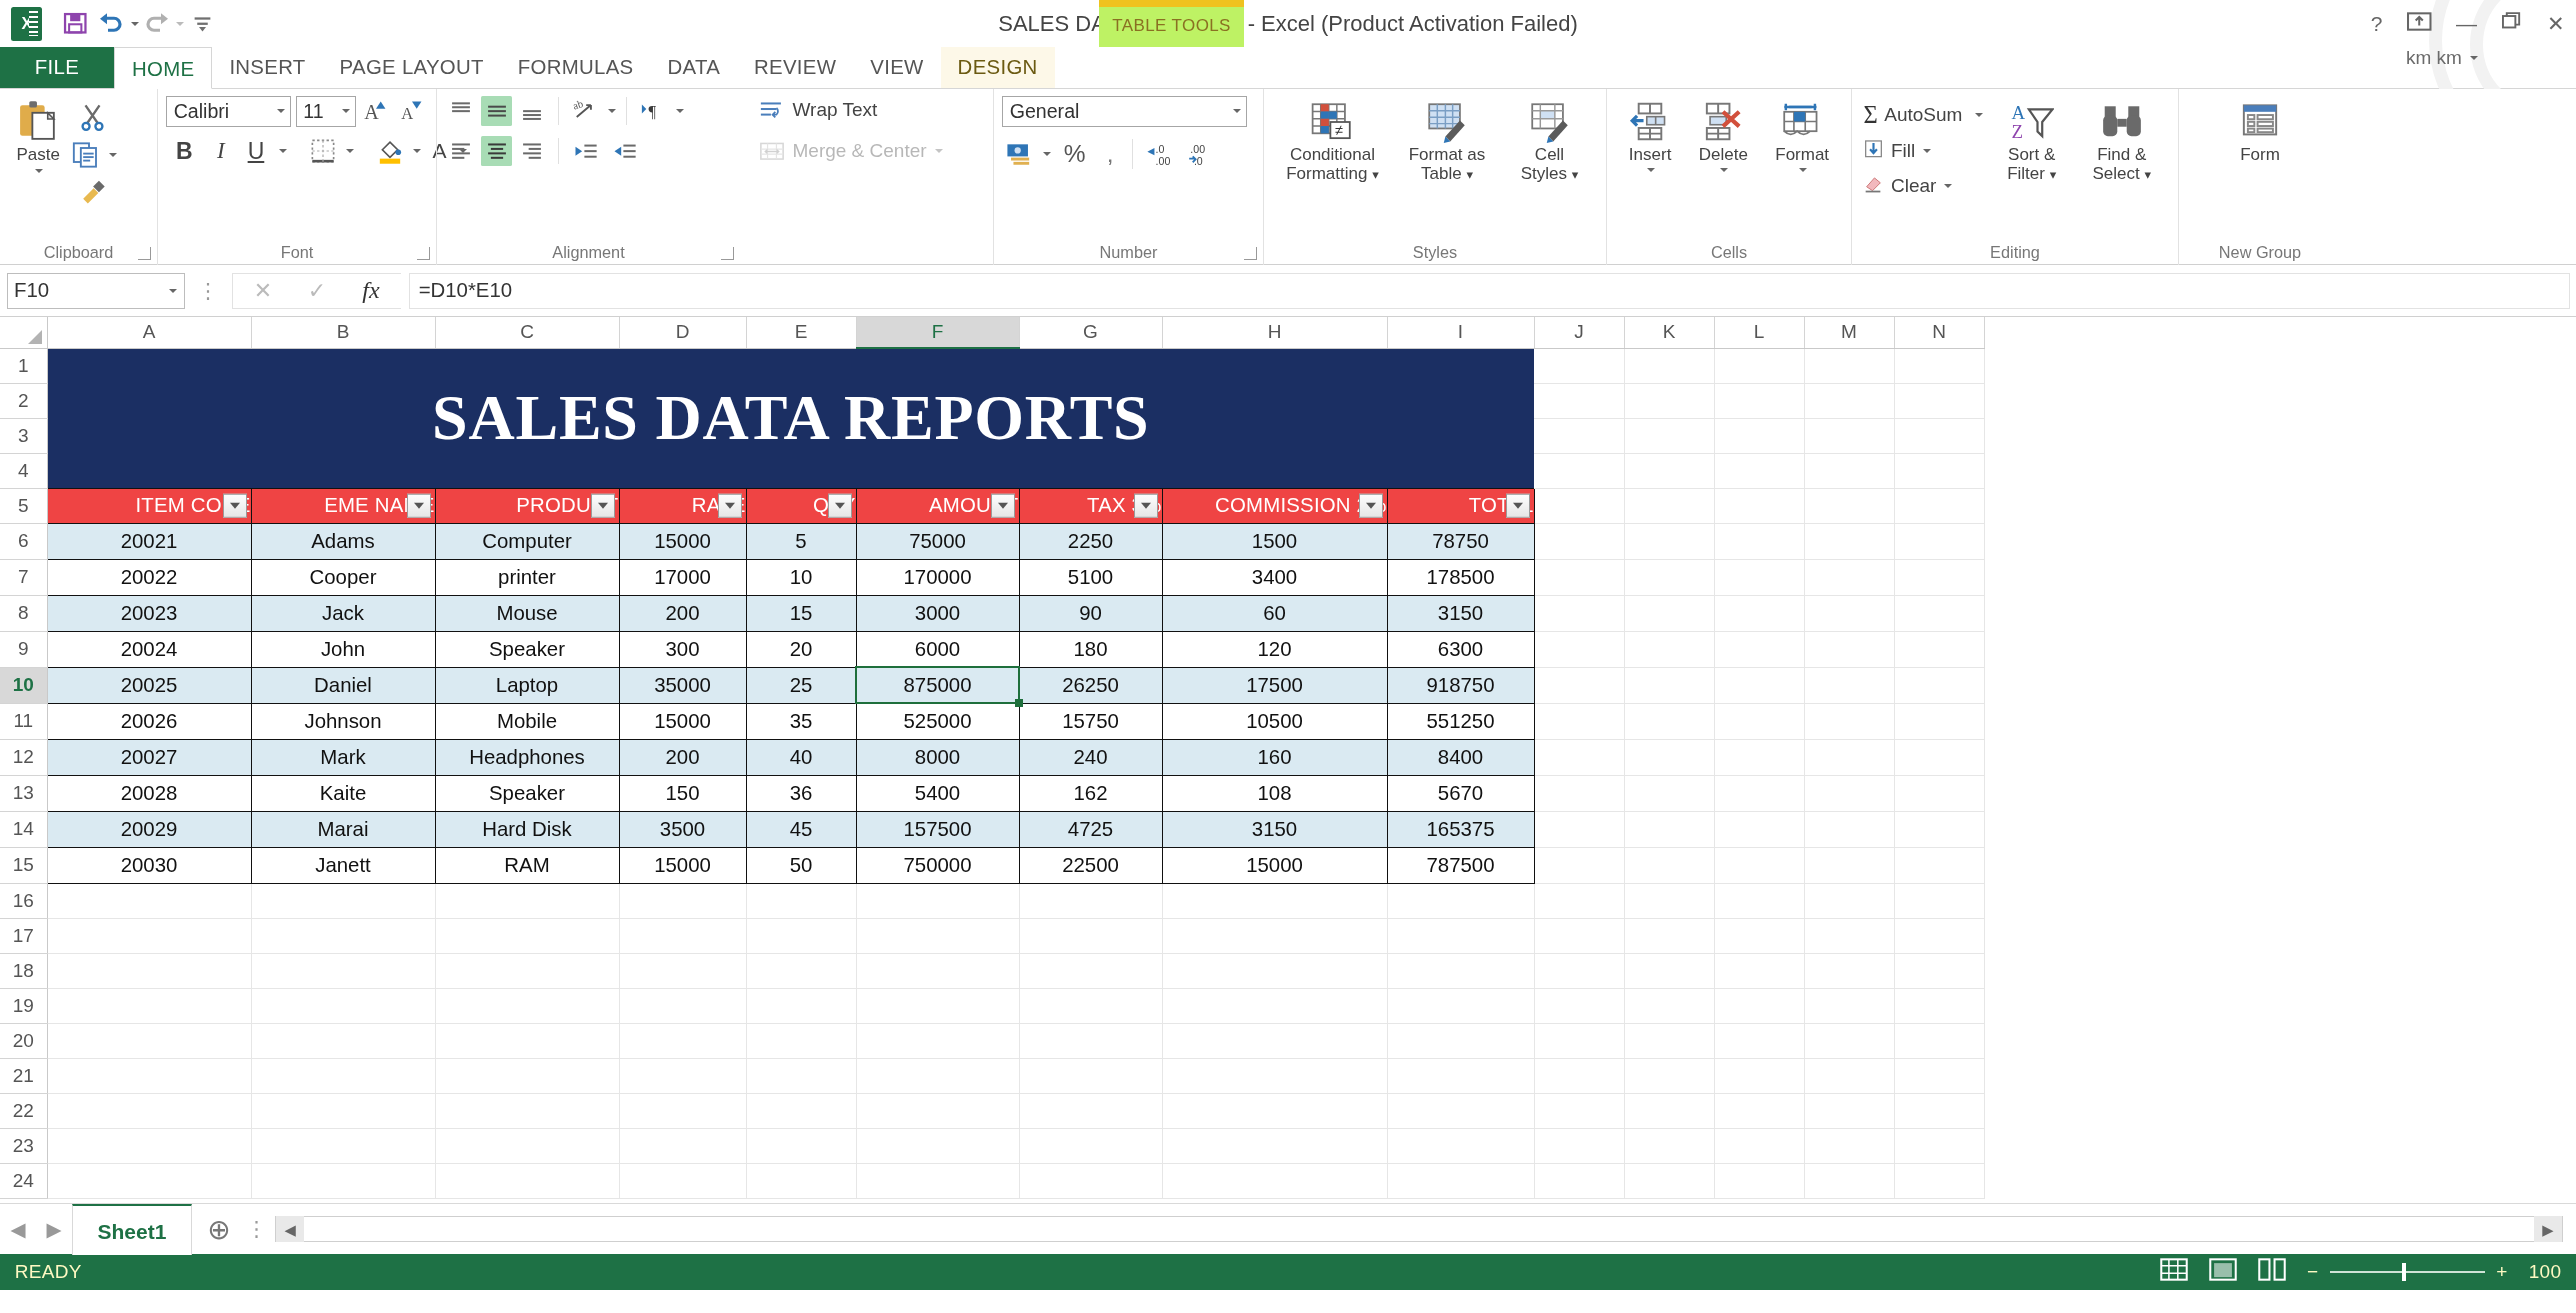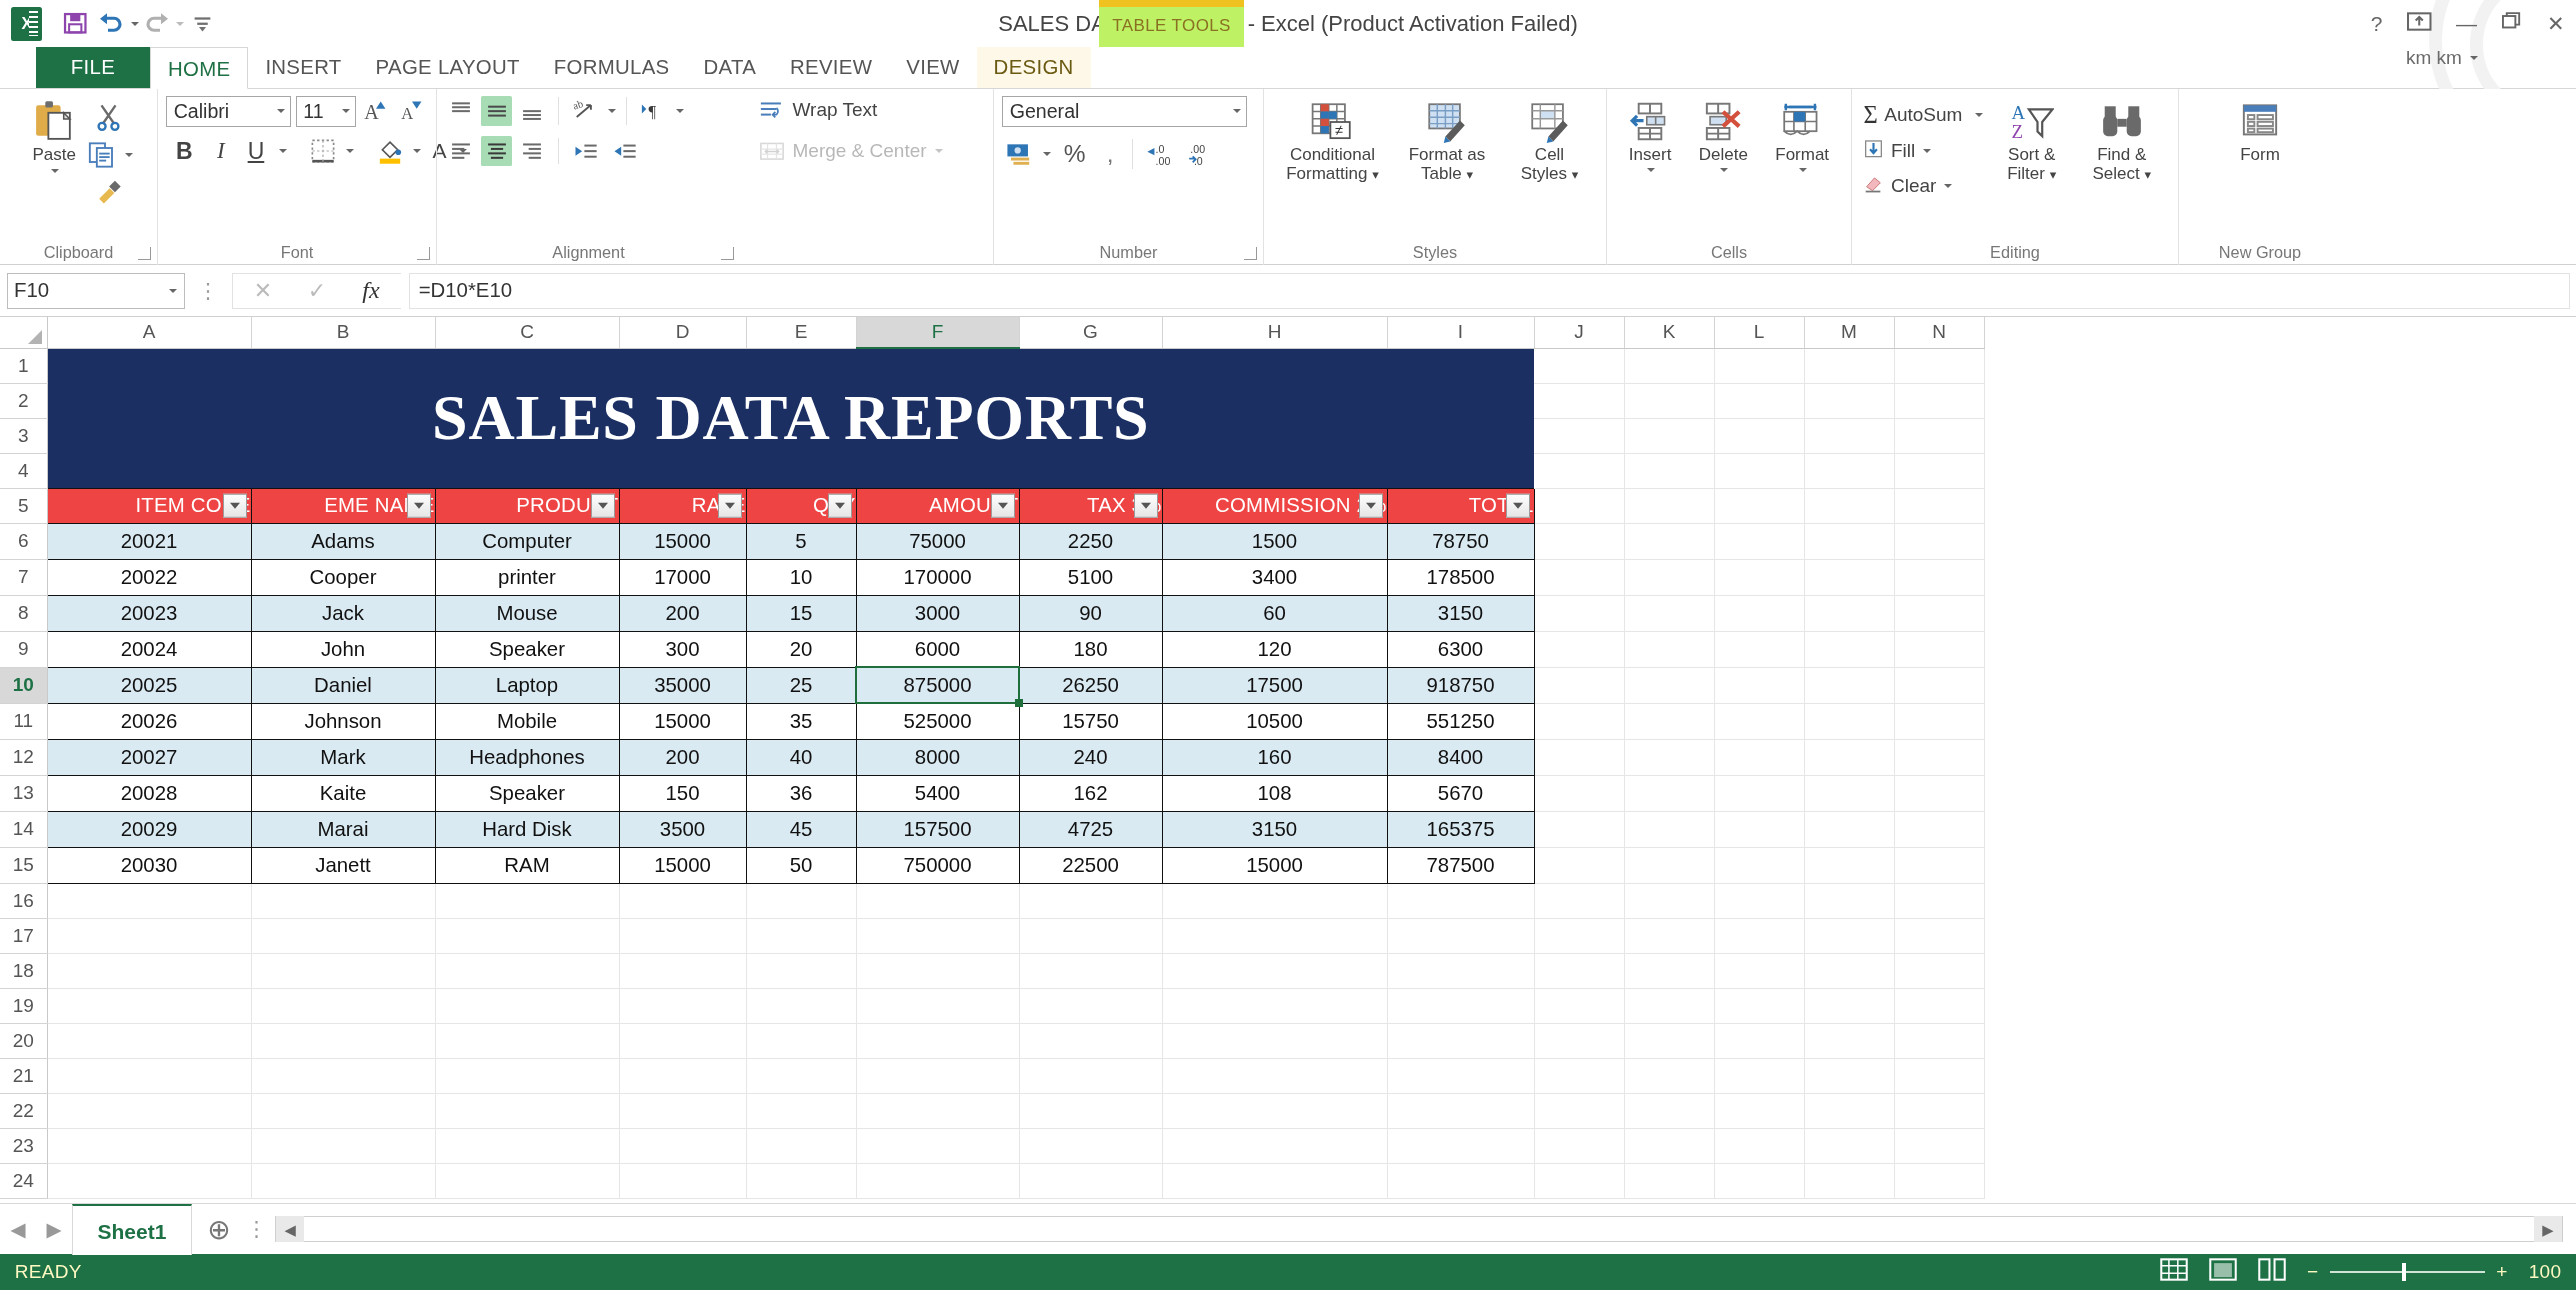--- a/index.html
+++ b/index.html
@@ -40,21 +40,21 @@
   .win-ctrls span { color:#666; font-size:21px; cursor:default;}
   .km-label{ position:absolute; right:98px; top:47px; font-size:19px;color:#6b6b6b; display:flex;align-items:center;gap:6.5px;}
 
   
   .wm-swirl{position:absolute;right:0;top:0;width:343px;height:147px;overflow:hidden;pointer-events:none;}
   .wm-swirl i{position:absolute;border:13px solid #f2f2f2;border-radius:50%;}
 
   
   .tabs { height:42px; display:flex; align-items:flex-end; background:#fff; border-bottom:0.8px solid #d6d6d6;}
   .tab { padding:0 17px; height:42px; line-height:42px; font-size:20.4px; color:#555; letter-spacing:0.3px;}
-  .tab.file { background:#1e7145; color:#fff; width:114px; text-align:center; padding:0;margin-left:36px;}
+  .tab.file { background:#1e7145; color:#fff; width:114px; text-align:center; padding:0;}
   .tab.active { color:#1e7145; background:#fff; border:0.8px solid #d6d6d6; border-bottom:0.8px solid #fff; position:relative; top:0.8px; }
   .tab.design { background:#fdf8e8; color:#6b5a12; }
 
   
   .ribbon { height:176px; background:#fff; border-bottom:0.8px solid #d0d0d0; display:flex; position:relative;}
   .grp { position:relative; height:176px; padding:6.5px 8.2px 0 8.2px; display:flex; flex-direction:column;}
   .grp + .grp { border-left:0.8px solid #e2e2e2; }
   .grp-label { position:absolute; bottom:3.3px; left:0; right:0; text-align:center; font-size:16.3px; color:#777;}
   .grp-launcher{position:absolute;bottom:4.9px;right:6.5px;width:13px;height:13px;border:0.8px solid #999;border-top:none;border-left:none;}
   .grp-body{display:flex;flex:1;align-items:flex-start;}
@@ -216,21 +216,21 @@
   <div class="tab">PAGE LAYOUT</div>
   <div class="tab">FORMULAS</div>
   <div class="tab">DATA</div>
   <div class="tab">REVIEW</div>
   <div class="tab">VIEW</div>
   <div class="tab design">DESIGN</div>
 </div>
 
 <div class="ribbon">
 
-  <div class="grp" style="width:157px;align-items:center;">
+  <div class="grp" style="width:157px;">
     <div class="grp-body">
       <div class="bigbtn">
         <div class="ic">
           <svg width="47" height="46" viewBox="0 0 30 30">
               <rect x="3" y="4" width="16" height="20" rx="1.5" fill="#e0ac4a"></rect>
               <rect x="9" y="1.5" width="5" height="4" rx="1" fill="#6d6d6d"></rect>
               <rect x="11" y="9" width="14" height="17" fill="#fff" stroke="#555" stroke-width="1.2"></rect>
               <path d="M21 9 L25 13 H21 Z" fill="#ddd" stroke="#555" stroke-width="1"></path>
             </svg>
         </div>

